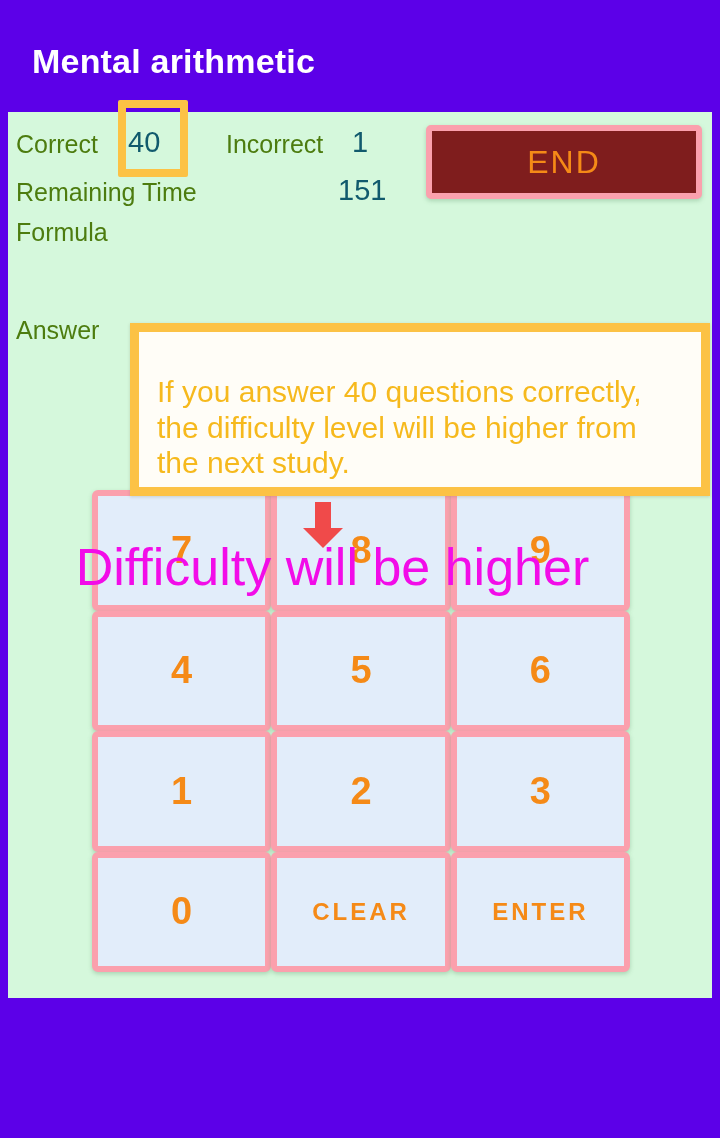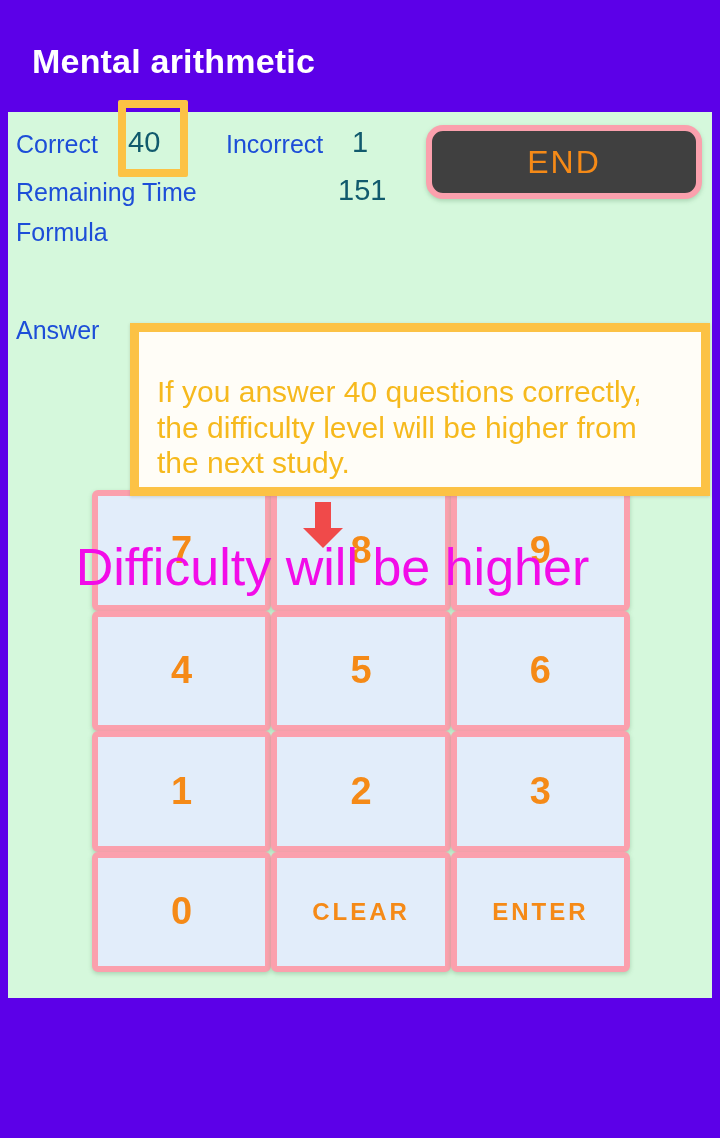--- a/index.html
+++ b/index.html
@@ -35,21 +35,21 @@
     top: 112px;
     width: 704px;
     height: 886px;
     background: #d5f8dc;
   }
 
   
   .stat-label {
     position: absolute;
     font-size: 25px;
-    color: #1d4ed8;
+    color: #4d7c0f;
     white-space: nowrap;
   }
   .stat-value {
     position: absolute;
     font-size: 29px;
     color: #115a6d;
     white-space: nowrap;
   }
 
   #label-correct      { left: 8px;   top: 18px; }
@@ -77,23 +77,23 @@
     white-space: nowrap;
   }
 
   
   #end-button {
     position: absolute;
     left: 418px;
     top: 13px;
     width: 276px;
     height: 74px;
-    background: #404040;
+    background: #7f1d1d;
     border: 6px solid #fba0ad;
-    border-radius: 17px;
+    border-radius: 5px;
     box-shadow: 0 2px 4px rgba(120,170,130,0.45);
     display: flex;
     align-items: center;
     justify-content: center;
     cursor: pointer;
   }
   #end-label {
     font-size: 32px;
     color: #f58a17;
     letter-spacing: 2px;

